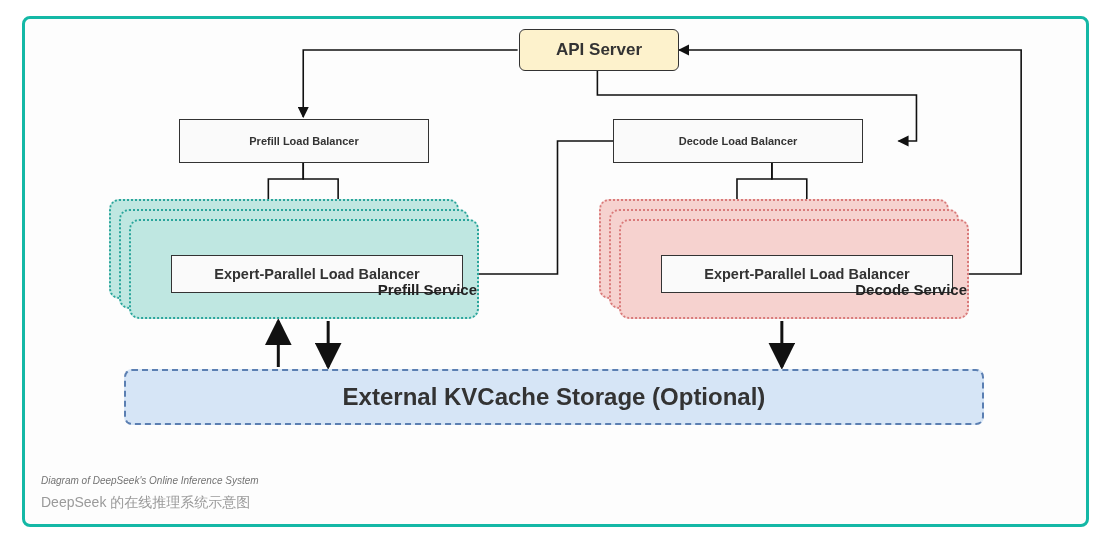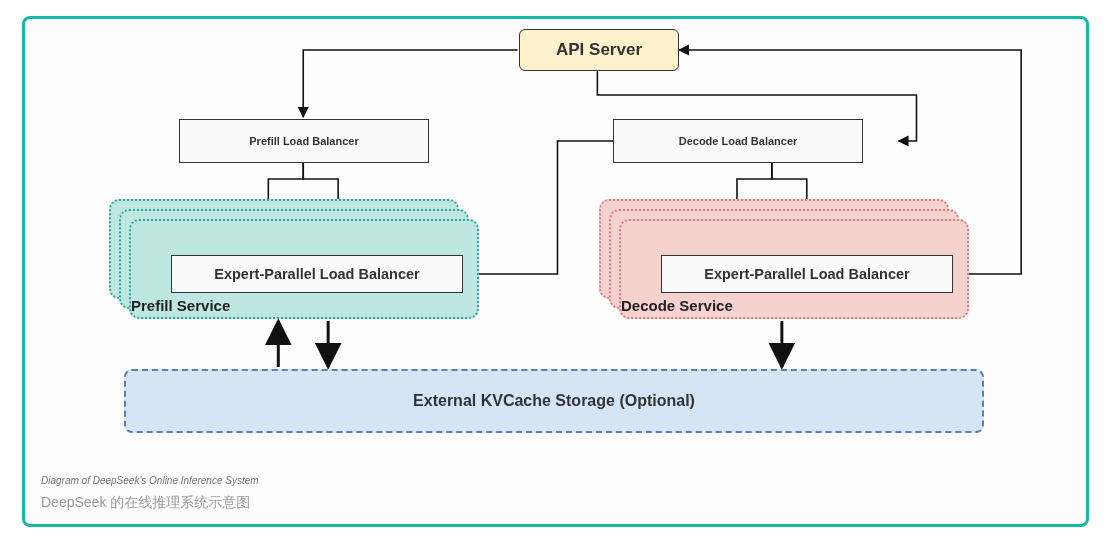--- a/index.html
+++ b/index.html
@@ -80,35 +80,35 @@
     position: absolute;
     left: 40px; top: 34px;
     width: 290px; height: 36px;
     background: #fafafa;
     border: 1px solid #333333;
     display: flex; align-items: center; justify-content: center;
     font-weight: 700; font-size: 14.5px; color: #333;
   }
   .svc-label {
     position: absolute;
-    top: 76px; width: 100%;
-    text-align: left;
+    top: 60px; width: 100%;
+    text-align: right;
     font-weight: 700; font-size: 15px; color: #222;
   }
 
   .kvcache {
     position: absolute;
     left: 85px; top: 340px;
-    width: 860px; height: 64px;
+    width: 860px; height: 56px;
     box-sizing: border-box;
     border: 2px dashed #5b7fb2;
     border-radius: 8px;
     background: #d6e5f6;
     display: flex; align-items: center; justify-content: center;
-    font-weight: 700; font-size: 16px; color: #333;
+    font-weight: 700; font-size: 24px; color: #333;
   }
 
   .captions {
     margin-top: 6px;
     padding-left: 2px;
   }
   .caption-en {
     font-style: italic;
     color: #737373;
     font-size: 10px;

